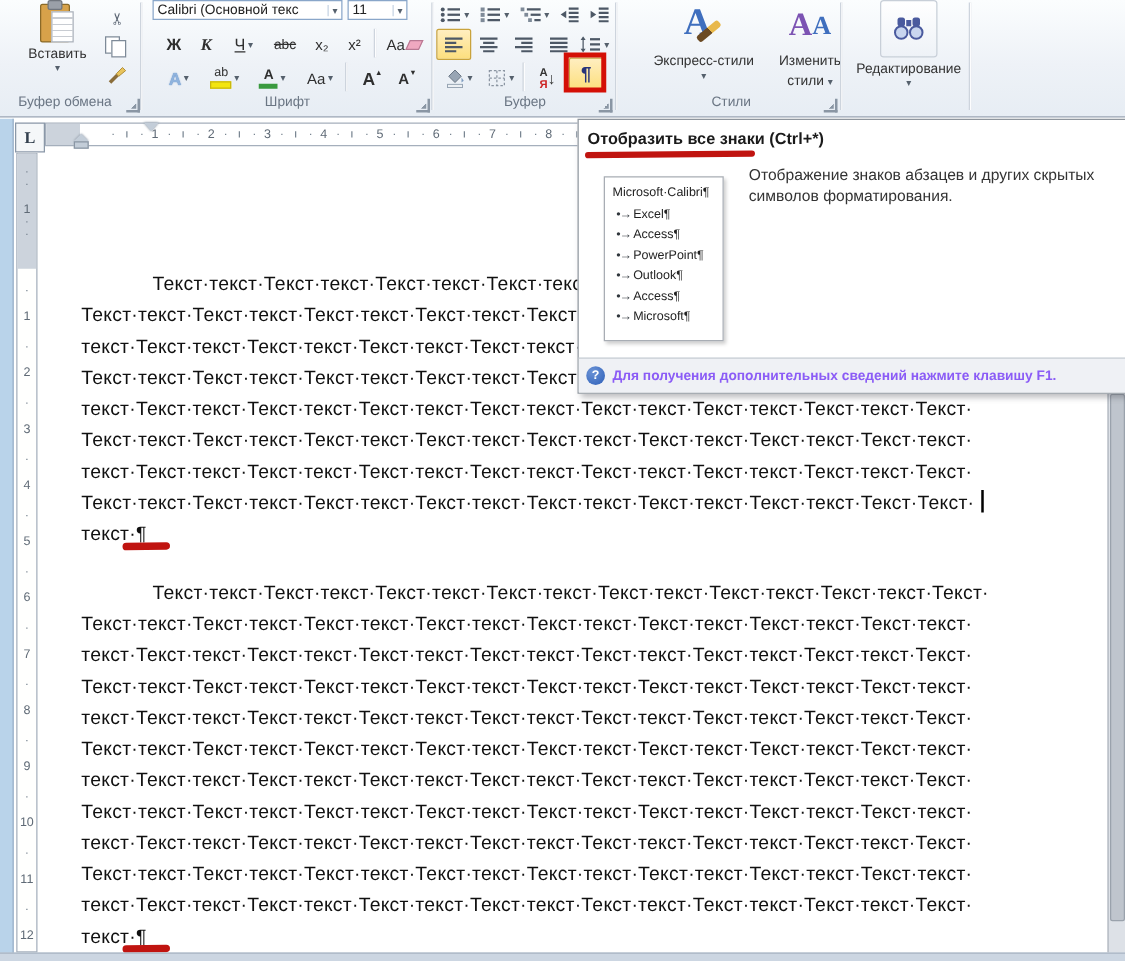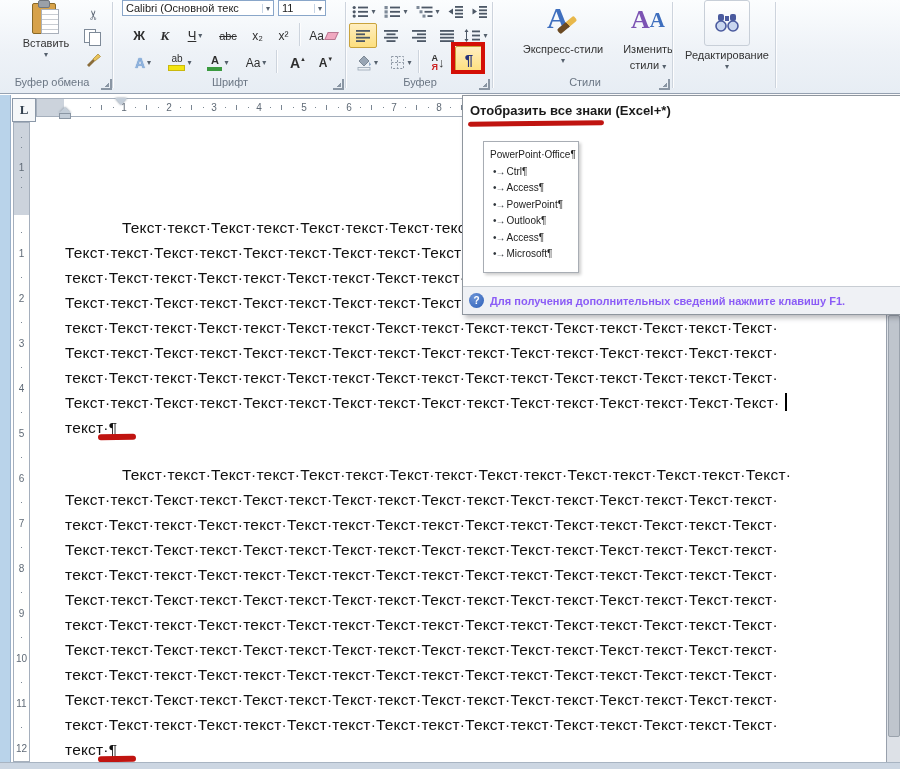--- a/index.html
+++ b/index.html
@@ -621,29 +621,30 @@
     </div>
     </div>
 
   <div id="pageedge"></div>
   <div id="scrollbar">
     <div id="scrollthumb"></div>
   </div>
   <div id="bottombar"></div>
 
   <div id="tooltip">
-    <div class="title">Отобразить все знаки (Excel+*)</div>
+    <div class="title">Отобразить все знаки (Ctrl+*)</div>
     <div class="redline"></div>
+    <div class="body">Отображение знаков абзацев и других скрытых символов форматирования.</div>
     <div id="inset">
 
     <div class="item first">
-        <span class="pfx"></span><span>PowerPoint·Office¶</span>
+        <span class="pfx"></span><span>Microsoft·Calibri¶</span>
       </div>
         <div class="item">
-        <span class="pfx">•→</span><span>Ctrl¶</span>
+        <span class="pfx">•→</span><span>Excel¶</span>
       </div>
         <div class="item">
         <span class="pfx">•→</span><span>Access¶</span>
       </div>
         <div class="item">
         <span class="pfx">•→</span><span>PowerPoint¶</span>
       </div>
         <div class="item">
         <span class="pfx">•→</span><span>Outlook¶</span>
       </div>

